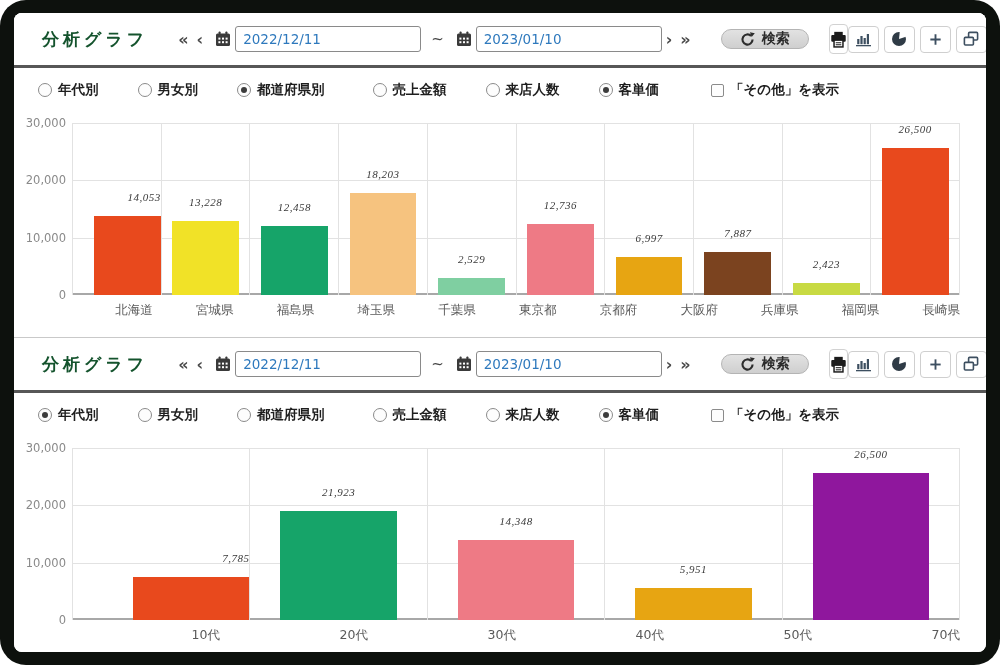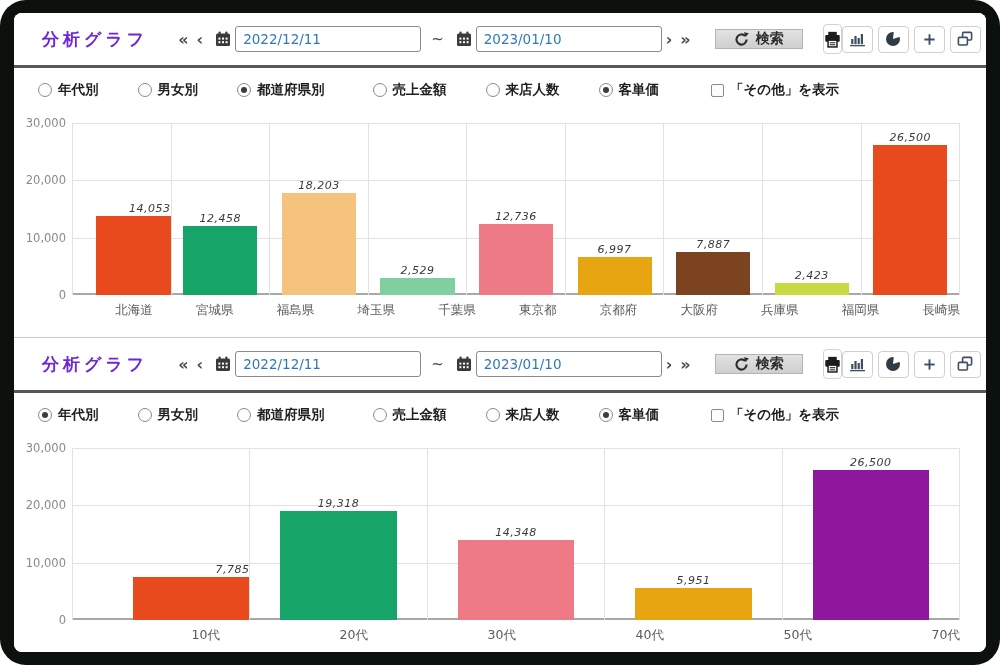--- a/index.html
+++ b/index.html
@@ -5,26 +5,26 @@
   * { margin:0; padding:0; box-sizing:border-box; }
   html,body { width:1000px; height:665px; background:#ffffff; font-family:"DejaVu Sans","Liberation Sans",sans-serif; }
   .frame { position:relative; width:1000px; height:665px; background:#0d110d; border-radius:26px; }
   .screen { position:absolute; left:14px; top:13px; right:14px; bottom:13px; background:#ffffff; border-radius:8px; overflow:hidden; }
 
   .panel { background:#fff; }
   .panel + .panel { border-top:1px solid #c9c9c9; }
 
   
   .hdr { display:flex; align-items:center; height:55px; padding:0 14px 0 28px; background:#fff; border-bottom:3px solid #575757; }
-  .hdr-title { font-size:17px; font-weight:bold; color:#6d28d9; letter-spacing:4px; margin-right:26px; white-space:nowrap; }
+  .hdr-title { font-size:17px; font-weight:bold; color:#14532d; letter-spacing:4px; margin-right:26px; white-space:nowrap; }
   .nav-arrow { font-size:16px; color:#4a4a4a; padding:0 4px; cursor:pointer; font-weight:bold; }
   .cal-btn { margin:0 4px 0 8px; display:inline-flex; cursor:pointer; }
   .date-input { width:186px; height:26px; border:1px solid #8a8a8a; border-radius:3px; padding:2px 7px; font-size:13.5px; color:#2e79bd; font-family:"DejaVu Sans","Liberation Sans",sans-serif; background:#fff; }
   .tilde { font-size:15px; color:#444; margin:0 4px 0 10px; }
-  .search-btn { margin-left:20px; display:inline-flex; align-items:center; gap:7px; background:linear-gradient(#e2e2e2,#cfcfcf); border:1px solid #b4b4b4; border-radius:0; padding:0 18px; font-size:14px; font-weight:bold; color:#2b2b2b; cursor:pointer; white-space:nowrap; }
+  .search-btn { margin-left:26px; display:inline-flex; align-items:center; gap:7px; background:linear-gradient(#e2e2e2,#cfcfcf); border:1px solid #b4b4b4; border-radius:10px; padding:0 18px; font-size:14px; font-weight:bold; color:#2b2b2b; cursor:pointer; white-space:nowrap; }
   .print-btn { margin-left:20px; width:34px; height:30px; background:#fff; border:1px solid #d2d2d2; border-radius:4px; display:inline-flex; align-items:center; justify-content:center; cursor:pointer; }
   .win-btns { margin-left:auto; display:flex; gap:5px; }
   .win-btn { width:31px; height:27px; background:#fff; border:1px solid #cfcfcf; border-radius:4px; display:inline-flex; align-items:center; justify-content:center; cursor:pointer; font-size:15px; color:#3f4f60; font-weight:bold; }
 
   
   .filters { display:flex; align-items:center; padding:13px 10px 10px 24px; font-size:13.5px; font-weight:bold; color:#1e1e1e; }
   .rgroup { display:flex; gap:39px; }
   .rgroup.metrics { margin-left:48px; }
   .opt { display:inline-flex; align-items:center; gap:6px; cursor:pointer; white-space:nowrap; }
   .rad { width:14px; height:14px; border:1px solid #8b8b8b; border-radius:50%; background:#fdfdfd; display:inline-flex; align-items:center; justify-content:center; flex:0 0 auto; }
@@ -36,21 +36,21 @@
   .chart { display:flex; padding:6px 26px 2px 6px; }
   .yaxis { position:relative; width:52px; flex:0 0 52px; height:172px; margin-top:8px; }
   .ytick { position:absolute; right:6px; transform:translateY(-7px); font-size:11.5px; color:#8a8a8a; }
   .plotwrap { flex:1; margin-top:8px; }
   .plot { position:relative; height:172px; }
   .hgrid { position:absolute; left:0; right:0; height:1px; background:#e2e2e2; }
   .hgrid.base { height:2px; background:#a8a8a8; }
   .cats { position:absolute; inset:0; display:flex; }
   .cat { flex:1; display:flex; flex-direction:column; justify-content:flex-end; align-items:center; border-right:1px solid #e2e2e2; position:relative; }
   .cat:first-child { border-left:1px solid #e2e2e2;align-items:flex-end; }
-  .vlabel { font-size:11px; font-style:italic; color:#3a3a3a; margin-bottom:1px; letter-spacing:0.5px; }
+  .vlabel { font-size:11px; font-style:italic; color:#3a3a3a; margin-bottom:13px; letter-spacing:0.5px;font-family:Liberation Serif, serif; }
   .bar { width:76%; }
   .panel-1 .bar { width:66%; }
   .xlabels { display:flex; margin-top:7px; }
   .xlabel { flex:1; text-align:right; font-size:12.5px; color:#5a5a5a; }
   .chart-bottom-pad { height:16px; }
 
   svg { display:block; }
 </style>
 </head>
 <body>
@@ -198,20 +198,24 @@
                 <div class="hgrid" style="top: 0px;"></div>
                 <div class="hgrid" style="top: 57.3333px;"></div>
                 <div class="hgrid" style="top: 114.667px;"></div>
                 <div class="hgrid base" style="top: 170px;"></div>
                 <div class="cats">
                   <div class="cat">
                     <div class="vlabel">14,053</div>
                     <div class="bar" style="height: 78.5705px; background: rgb(232, 73, 29);"></div>
                   </div>
                   <div class="cat">
+                    <div class="vlabel">13,228</div>
+                    <div class="bar" style="height: 73.8405px; background: rgb(241, 226, 39);"></div>
+                  </div>
+                  <div class="cat">
                     <div class="vlabel">12,458</div>
                     <div class="bar" style="height: 69.4259px; background: rgb(22, 164, 105);"></div>
                   </div>
                   <div class="cat">
                     <div class="vlabel">18,203</div>
                     <div class="bar" style="height: 102.364px; background: rgb(246, 195, 127);"></div>
                   </div>
                   <div class="cat">
                     <div class="vlabel">2,529</div>
                     <div class="bar" style="height: 16.6161px; background: rgb(127, 207, 161);"></div>
@@ -396,21 +400,21 @@
                 <div class="hgrid" style="top: 0px;"></div>
                 <div class="hgrid" style="top: 57.3333px;"></div>
                 <div class="hgrid" style="top: 114.667px;"></div>
                 <div class="hgrid base" style="top: 170px;"></div>
                 <div class="cats">
                   <div class="cat">
                     <div class="vlabel">7,785</div>
                     <div class="bar" style="height: 42.634px; background: rgb(232, 73, 29);"></div>
                   </div>
                   <div class="cat">
-                    <div class="vlabel">19,318</div>
+                    <div class="vlabel">21,923</div>
                     <div class="bar" style="height: 108.757px; background: rgb(22, 164, 105);"></div>
                   </div>
                   <div class="cat">
                     <div class="vlabel">14,348</div>
                     <div class="bar" style="height: 80.2619px; background: rgb(238, 122, 133);"></div>
                   </div>
                   <div class="cat">
                     <div class="vlabel">5,951</div>
                     <div class="bar" style="height: 32.1191px; background: rgb(231, 165, 18);"></div>
                   </div>

